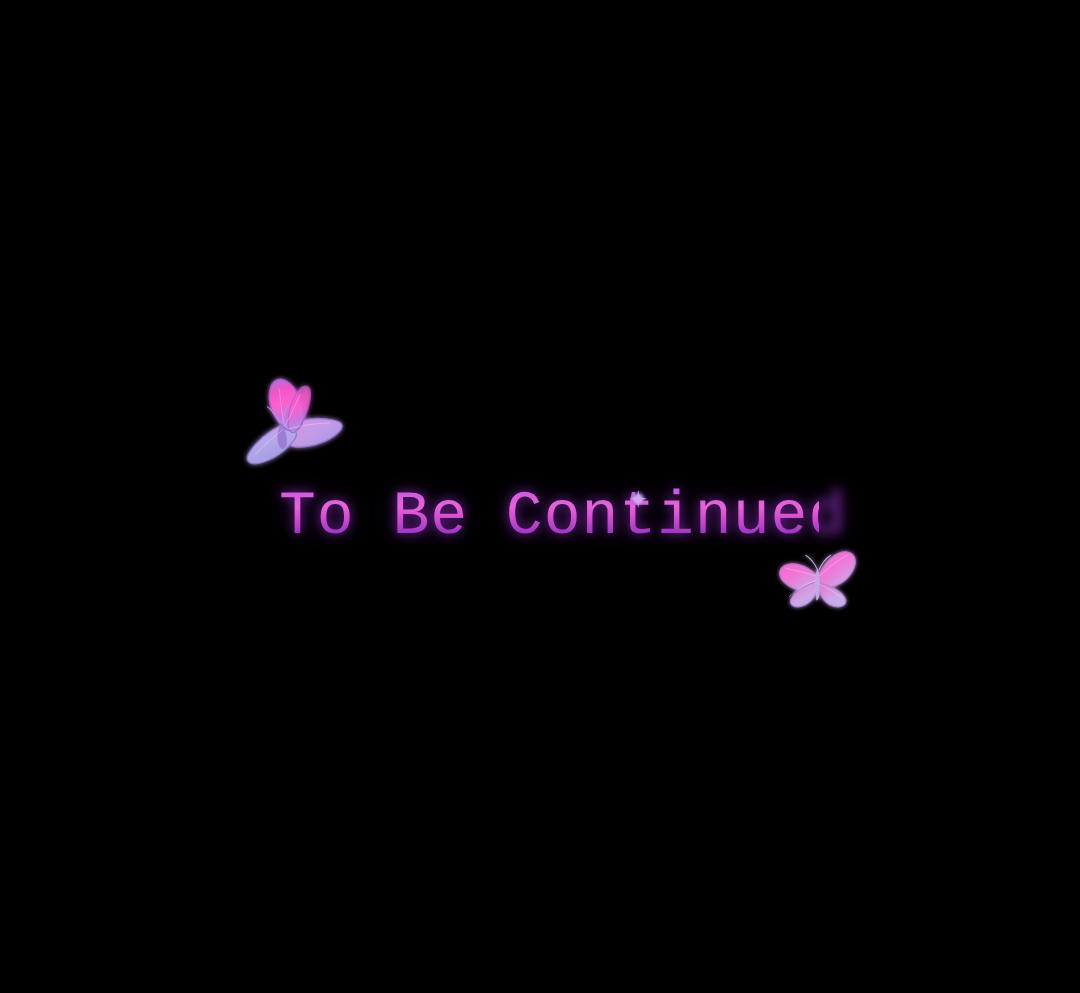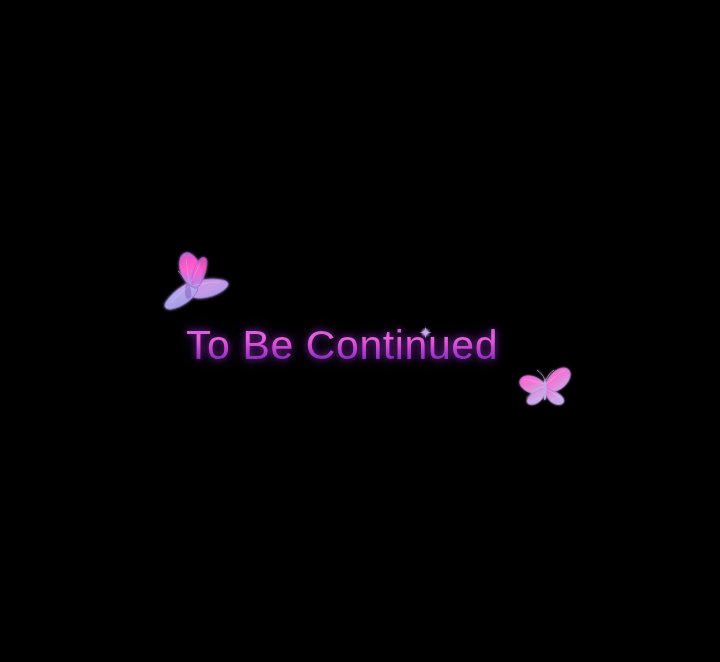--- a/index.html
+++ b/index.html
@@ -22,21 +22,21 @@
     left: 186px;
     top: 322px;
     width: 360px;
     height: 50px;
   }
   .title-text {
     position: absolute;
     left: 0;
     top: 0;
     width: 100%;
-    font-family: Liberation Sans, sans-serif;
+    font-family: Liberation Mono, monospace;
     font-size: 41px;
     font-weight: 400;
     letter-spacing: 0.6px;
     line-height: 46px;
     white-space: nowrap;
   }
   
   .title-glow {
     color: #8a2fb8;
     filter: blur(3.5px);

